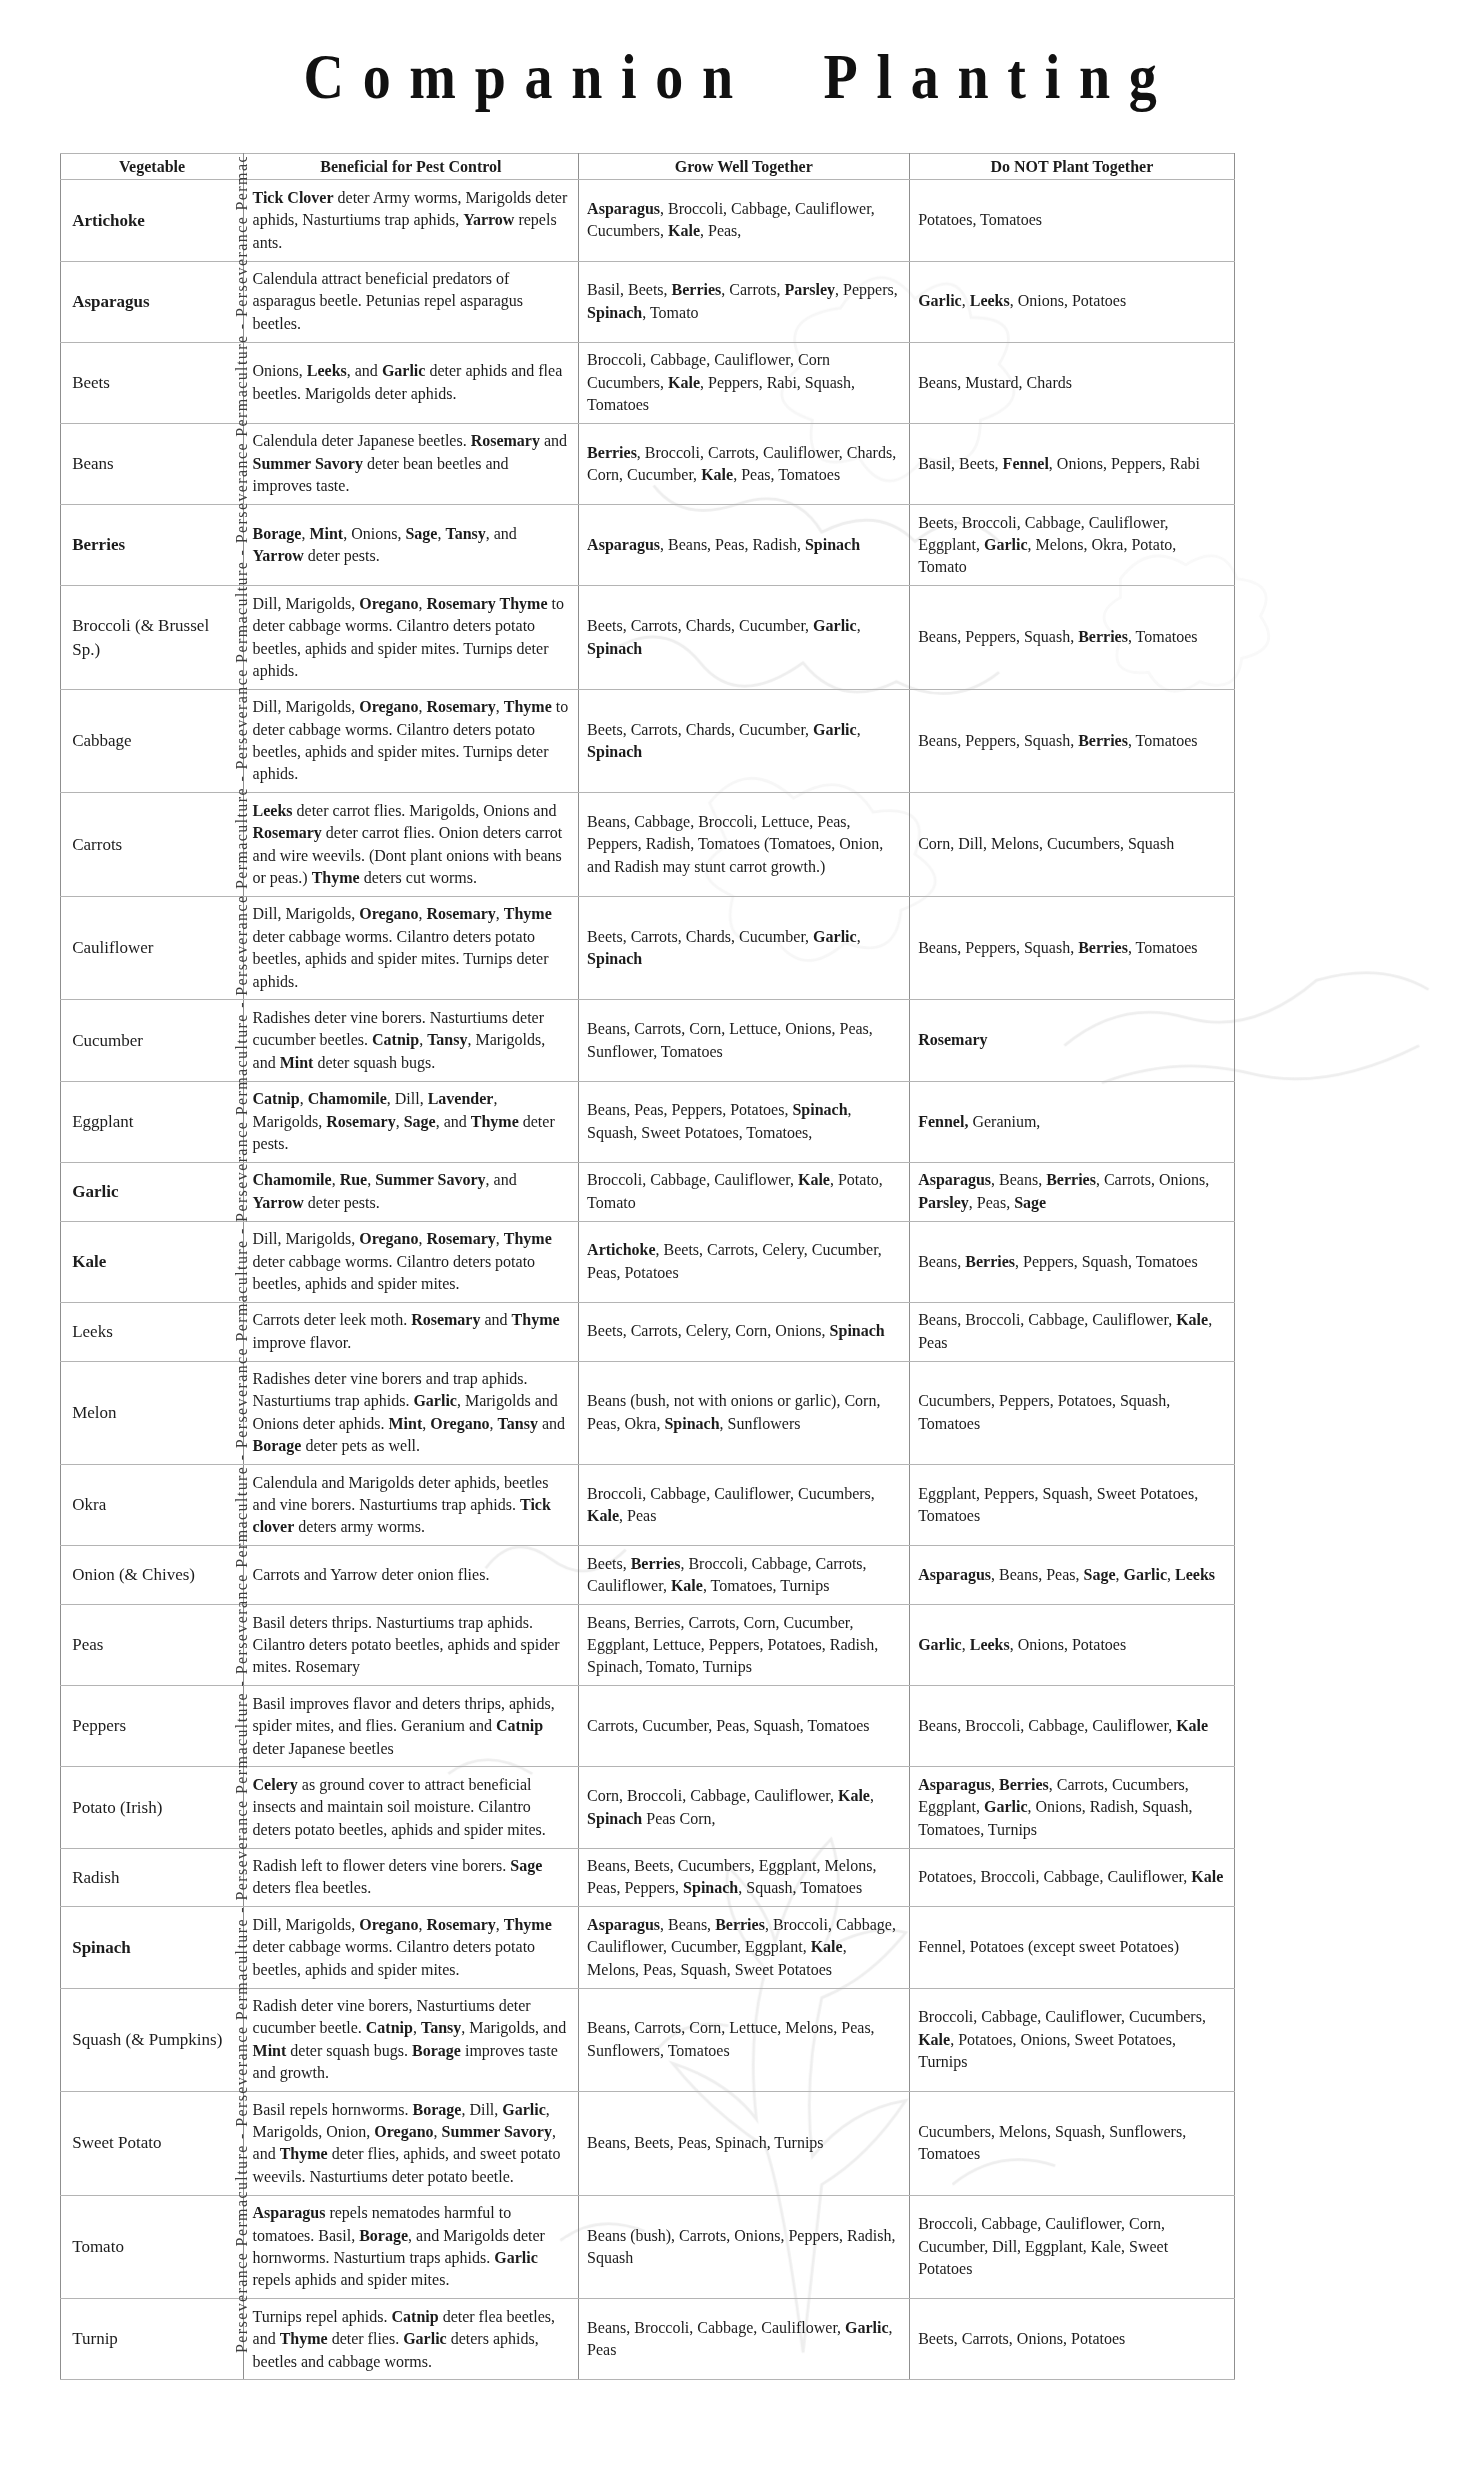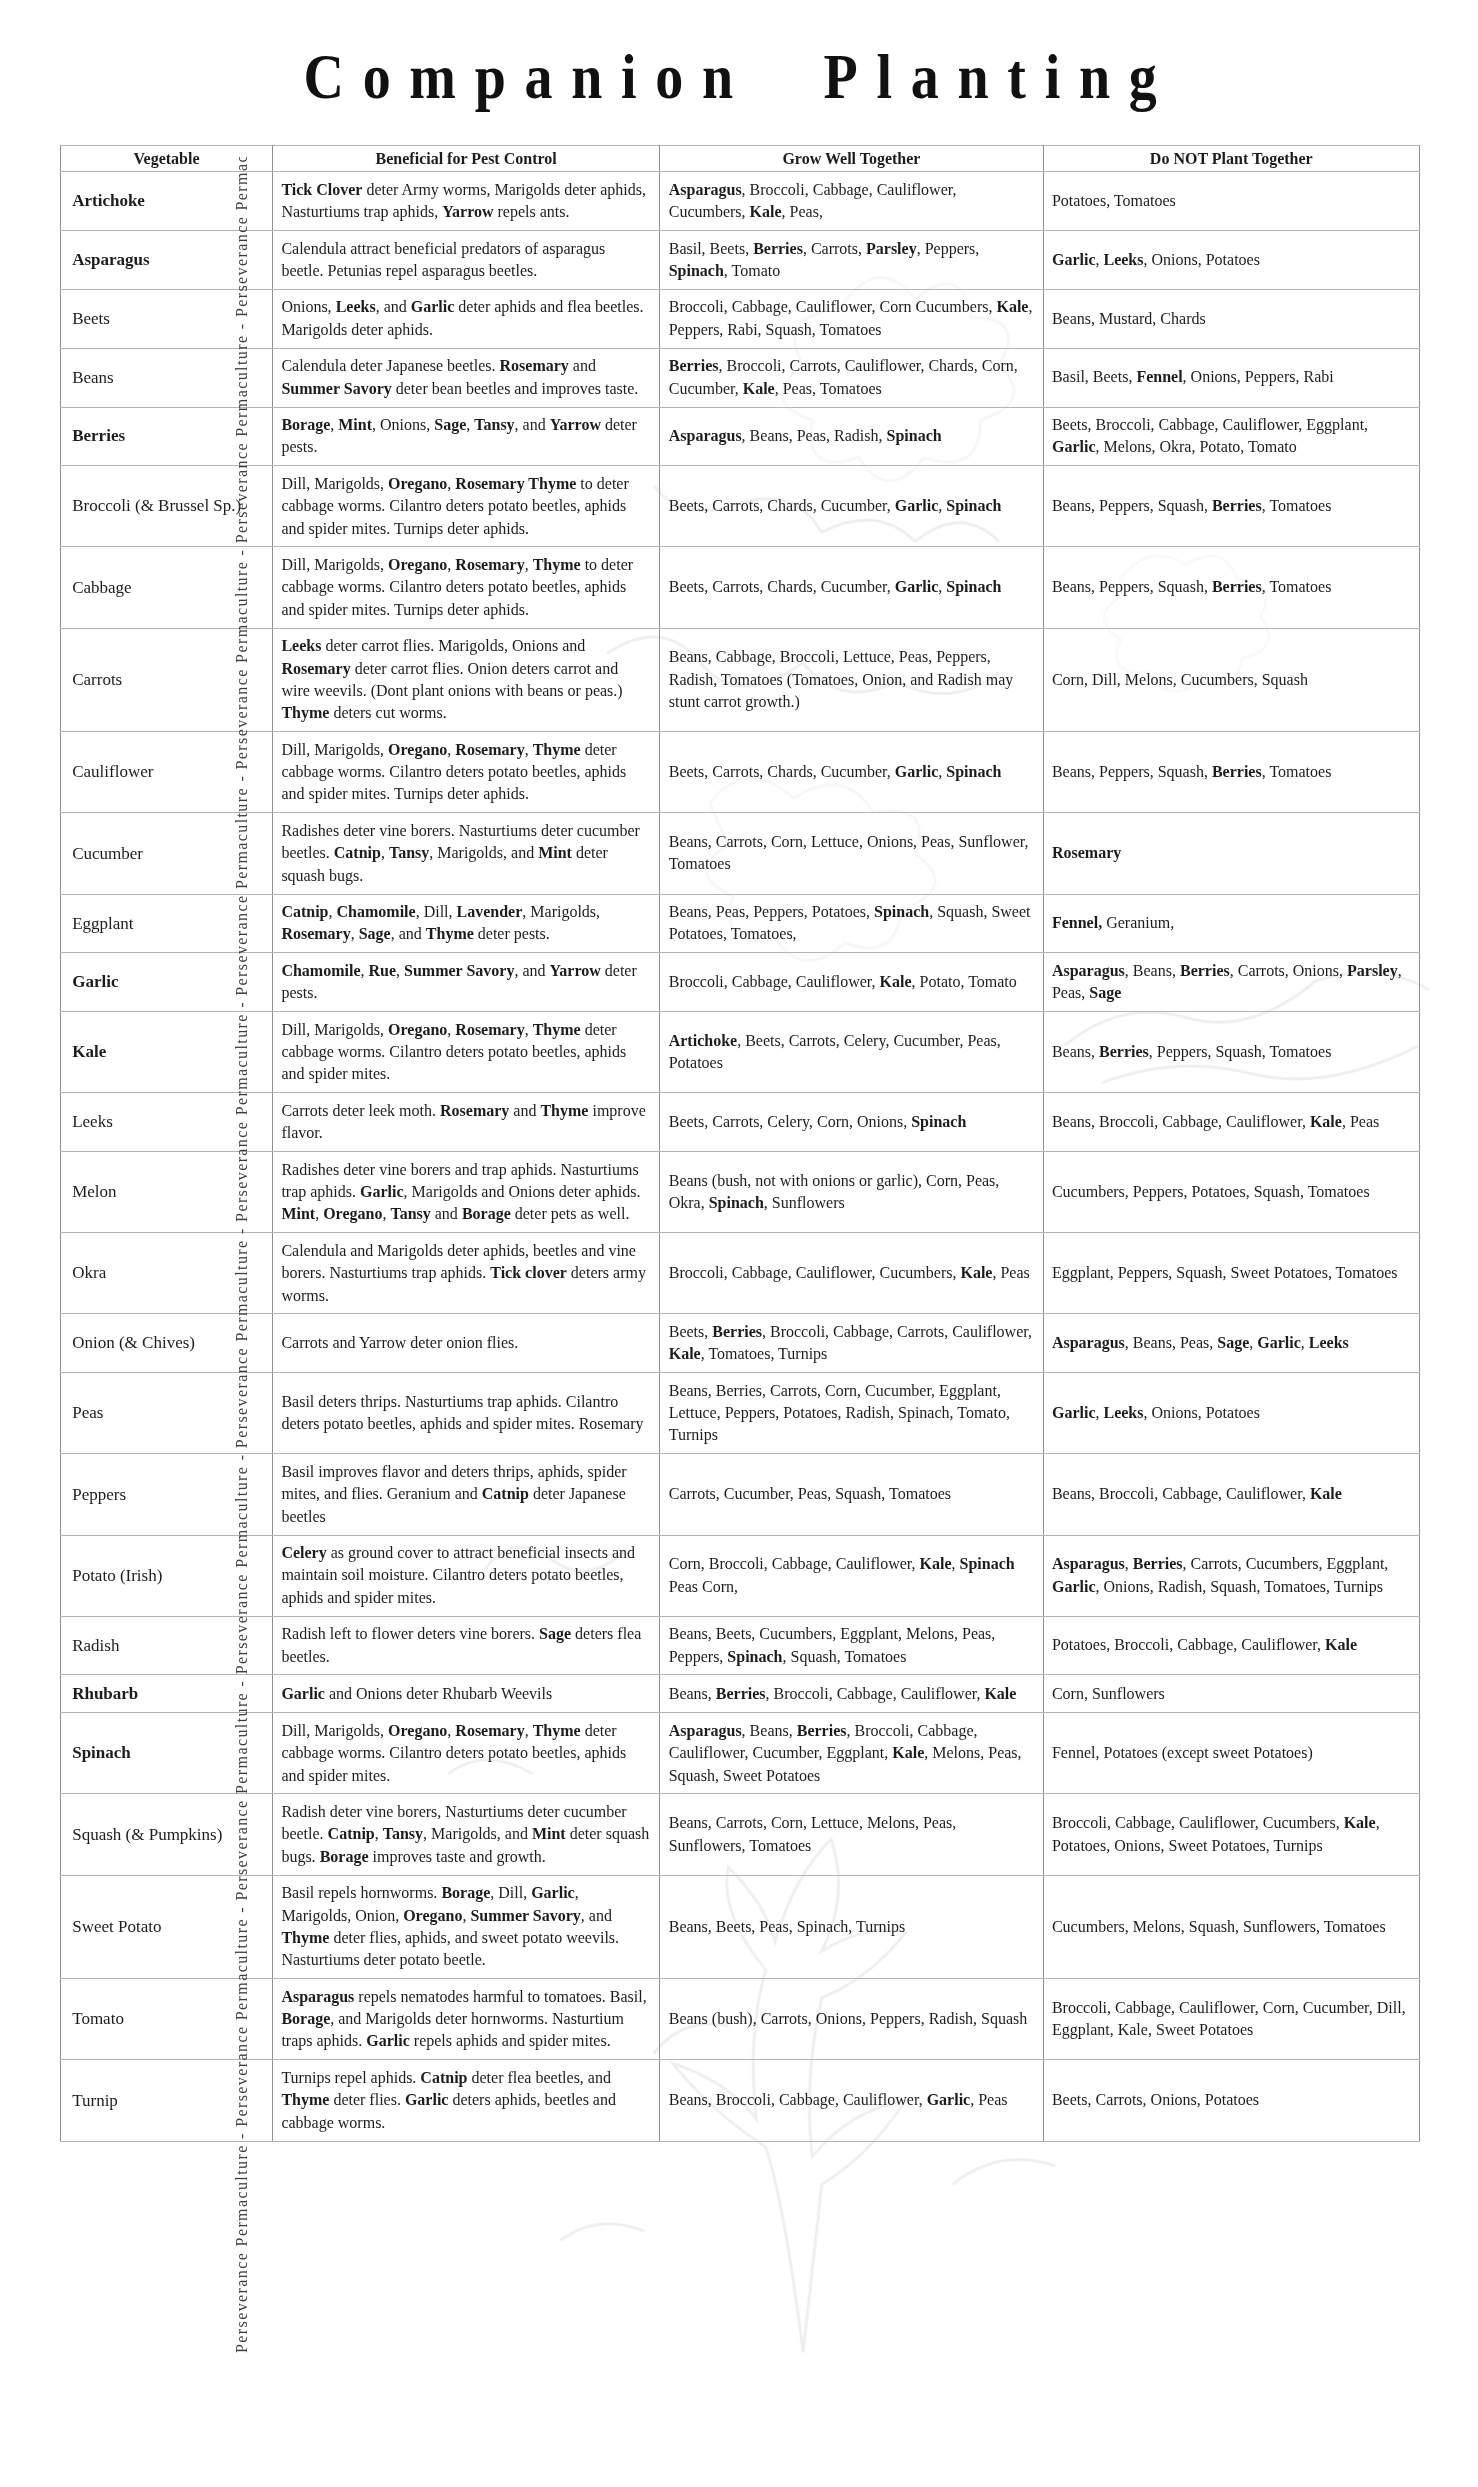--- a/index.html
+++ b/index.html
@@ -27,22 +27,22 @@
   .vertical-watermark {
     position: absolute; left: 233px; top: 157px;
     width: 2196px; height: 20.5px;
     transform-origin: 0 0;
     transform: rotate(-90deg) translateX(-2196px);
     font-size: 16px; letter-spacing: 1.4px;
     color: #3d3d3d; white-space: nowrap; overflow: hidden;
     z-index: 3;
   }
   table.companion {
-    position: absolute; left: 60px; top: 145px;
-    width: 1360px; z-index: 2;
+    position: absolute; left: 60px; top: 153px;
+    width: 1175px; z-index: 2;
     border-collapse: collapse; table-layout: fixed;
     background: transparent;
   }
   col.c-veg  { width: 15.6%; }
   col.c-pest { width: 28.5%; }
   col.c-grow { width: 28.2%; }
   col.c-not  { width: 27.7%; }
   th, td {
     border: 0.9px solid #8f8f8f;
     border-top: 1.9px solid #b4b4b4;
@@ -220,26 +220,20 @@
         <td>Corn, Broccoli, Cabbage, Cauliflower, <b>Kale</b>, <b>Spinach</b> Peas Corn,</td>
         <td><b>Asparagus</b>, <b>Berries</b>, Carrots, Cucumbers, Eggplant, <b>Garlic</b>, Onions, Radish, Squash, Tomatoes, Turnips</td>
       </tr>
       <tr>
         <td class="veg-cell">Radish</td>
         <td>Radish left to flower deters vine borers. <b>Sage</b> deters flea beetles.</td>
         <td>Beans, Beets, Cucumbers, Eggplant, Melons, Peas, Peppers, <b>Spinach</b>, Squash, Tomatoes</td>
         <td>Potatoes, Broccoli, Cabbage, Cauliflower, <b>Kale</b></td>
       </tr>
       <tr>
-        <td class="veg-cell bold">Rhubarb</td>
-        <td><b>Garlic</b> and Onions deter Rhubarb Weevils</td>
-        <td>Beans, <b>Berries</b>, Broccoli, Cabbage, Cauliflower, <b>Kale</b></td>
-        <td>Corn, Sunflowers</td>
-      </tr>
-      <tr>
         <td class="veg-cell bold">Spinach</td>
         <td>Dill, Marigolds, <b>Oregano</b>, <b>Rosemary</b>, <b>Thyme</b> deter cabbage worms. Cilantro deters potato beetles, aphids and spider mites.</td>
         <td><b>Asparagus</b>, Beans, <b>Berries</b>, Broccoli, Cabbage, Cauliflower, Cucumber, Eggplant, <b>Kale</b>, Melons, Peas, Squash, Sweet Potatoes</td>
         <td>Fennel, Potatoes (except sweet Potatoes)</td>
       </tr>
       <tr>
         <td class="veg-cell">Squash (&amp; Pumpkins)</td>
         <td>Radish deter vine borers, Nasturtiums deter cucumber beetle. <b>Catnip</b>, <b>Tansy</b>, Marigolds, and <b>Mint</b> deter squash bugs. <b>Borage</b> improves taste and growth.</td>
         <td>Beans, Carrots, Corn, Lettuce, Melons, Peas, Sunflowers, Tomatoes</td>
         <td>Broccoli, Cabbage, Cauliflower, Cucumbers, <b>Kale</b>, Potatoes, Onions, Sweet Potatoes, Turnips</td>

